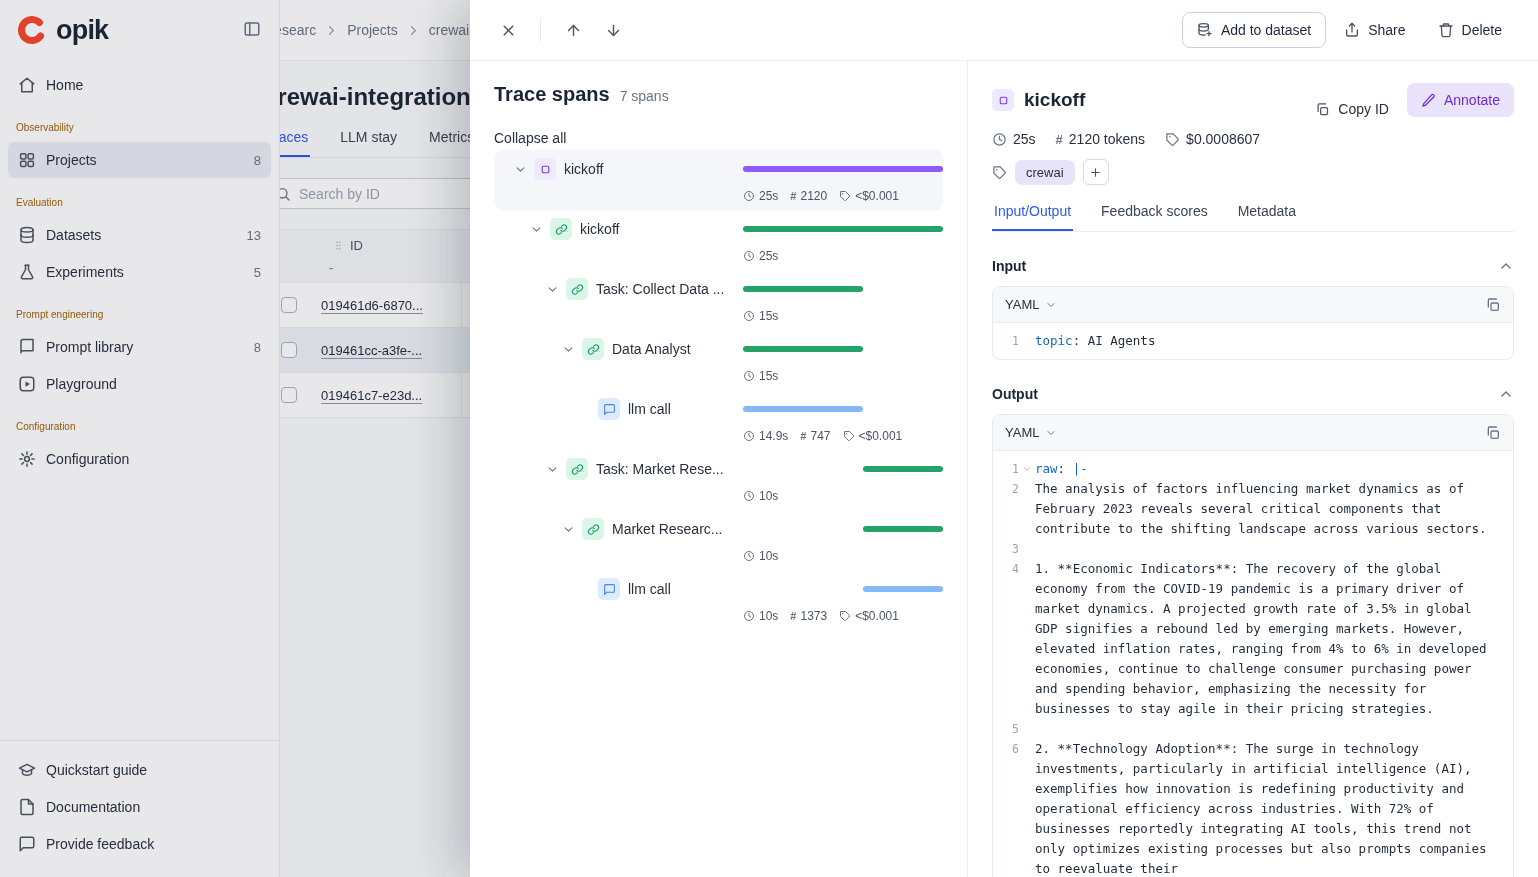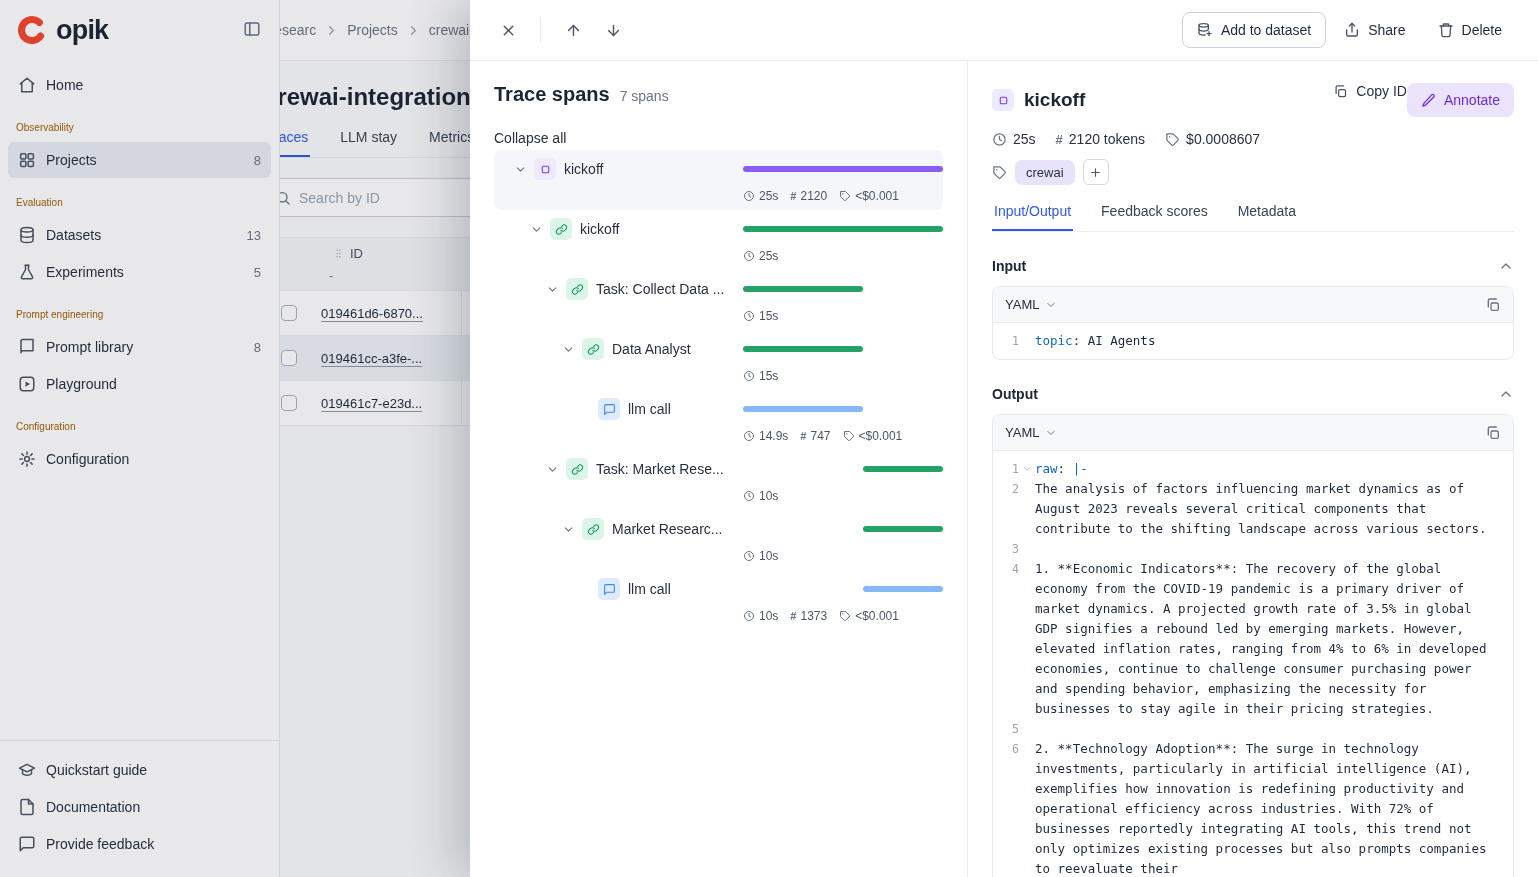--- a/index.html
+++ b/index.html
@@ -29,21 +29,21 @@
   
   .main{position:absolute;left:240px;top:0;right:0;height:877px;background:#fafbfc}
   .crumb-bar{height:61px;display:flex;align-items:center;gap:8px;padding:0 24px;background:#fff;border-bottom:1px solid #eaedf1;color:#697586}
   .crumb{cursor:pointer}
   .crumb-sep{width:15px;height:15px;color:#9aa4b2}
   .page-title{font-size:24px;font-weight:600;color:#1b2534;padding:22px 24px 18px;white-space:nowrap}
   .tabs-bar{display:flex;gap:28px;padding:0 24px;border-bottom:1px solid #e6eaf0}
   .tab{padding:0 2px 12px;font-size:14px;color:#3a4454;cursor:pointer;white-space:nowrap}
   .tab.active{color:#2e5ae8;font-weight:500;box-shadow:inset 0 -2px 0 #2e5ae8}
   .search-row{padding:20px 24px}
-  .search-box{width:250px;height:39px;border:1px solid #cbd2dc;border-radius:8px;background:#fff;display:flex;align-items:center;gap:8px;padding:0 10px}
+  .search-box{width:250px;height:31px;border:1px solid #cbd2dc;border-radius:8px;background:#fff;display:flex;align-items:center;gap:8px;padding:0 10px}
   .search-ic{width:16px;height:16px;color:#697586}
   .search-box input{border:none;outline:none;font:inherit;width:100%;background:transparent;color:#1e2a3b}
   .search-box input::placeholder{color:#9aa4b2}
   .table{margin-left:24px;width:620px;background:#fff;border:1px solid #e6eaf0;border-radius:8px 8px 0 0}
   .thead{background:#f3f5f8;border-radius:8px 8px 0 0;padding:4px 0}
   .th-row{display:flex;align-items:center;height:22px;padding-left:68px;color:#4b5565;font-size:13px;gap:6px}
   .th-row.sub{padding-left:64px;color:#697586}
   .grip{width:11px;height:13px;color:#9aa4b2}
   .trow{display:flex;align-items:center;height:45px;padding-left:16px;border-top:1px solid #eaedf1;background:#fff;position:relative}
   .trow.selected{background:#eef2f7}
@@ -86,21 +86,21 @@
   .span-stats{align-self:flex-end;width:200px;flex:none;display:flex;align-items:center;gap:12px;padding-top:8px;font-size:12px;color:#4b5565}
   .stat{display:flex;align-items:center;gap:4px;white-space:nowrap}
   .stat .icon{width:12px;height:12px;color:#697586}
   .hash-sm{font-weight:700;color:#697586;font-size:11px}
 
   
   .detail-panel{flex:1;min-width:0;padding:22px 24px;overflow:hidden}
   .detail-head{display:flex;align-items:center;gap:10px}
   .detail-head .span-icon{margin-right:0}
   .detail-title{font-size:19px;font-weight:600;color:#1b2534;flex:1;white-space:nowrap;overflow:hidden;text-overflow:ellipsis}
-  .detail-actions{display:flex;align-items:flex-start;}
+  .detail-actions{display:flex;align-items:flex-end;gap:18px}
   .copyid-btn{display:flex;align-items:center;gap:8px;color:#28303f}
   .copyid-btn .icon{width:15px;height:15px;color:#4b5565}
   .annotate-btn{display:flex;align-items:center;gap:8px;height:34px;padding:0 14px;border-radius:8px;background:#ebe3fc;color:#6c2bd9;font-weight:500}
   .annotate-btn .icon{width:15px;height:15px}
   .meta-row{display:flex;align-items:center;gap:20px;margin-top:14px;font-size:14px;color:#28303f}
   .meta-item{display:flex;align-items:center;gap:6px}
   .meta-item .icon{width:15px;height:15px;color:#697586}
   .hash-ic{font-weight:700;color:#697586;font-size:13px}
   .tags-row{display:flex;align-items:center;gap:8px;margin-top:12px}
   .tags-ic{width:15px;height:15px;color:#697586}
@@ -771,21 +771,21 @@
       <span class="fold">
                 <svg viewBox="0 0 24 24" fill="none" stroke="currentColor" stroke-width="2" stroke-linecap="round" stroke-linejoin="round">
                   <polyline points="6 9 12 15 18 9"></polyline>
                 </svg>
               </span>
       <span class="code-text"><span class="tok-key">raw</span><span class="tok-plain">: </span><span class="tok-key">|-</span></span>
     </div>
             <div class="code-line">
       <span class="ln">2</span>
       <span class="fold"></span>
-      <span class="code-text">The analysis of factors influencing market dynamics as of August 2023 reveals several critical components that contribute to the shifting landscape across various sectors.</span>
+      <span class="code-text">The analysis of factors influencing market dynamics as of February 2023 reveals several critical components that contribute to the shifting landscape across various sectors.</span>
     </div>
             <div class="code-line">
       <span class="ln">3</span>
       <span class="fold"></span>
       <span class="code-text">&nbsp;</span>
     </div>
             <div class="code-line">
       <span class="ln">4</span>
       <span class="fold"></span>
       <span class="code-text">1. **Economic Indicators**: The recovery of the global economy from the COVID-19 pandemic is a primary driver of market dynamics. A projected growth rate of 3.5% in global GDP signifies a rebound led by emerging markets. However, elevated inflation rates, ranging from 4% to 6% in developed economies, continue to challenge consumer purchasing power and spending behavior, emphasizing the necessity for businesses to stay agile in their pricing strategies.</span>

